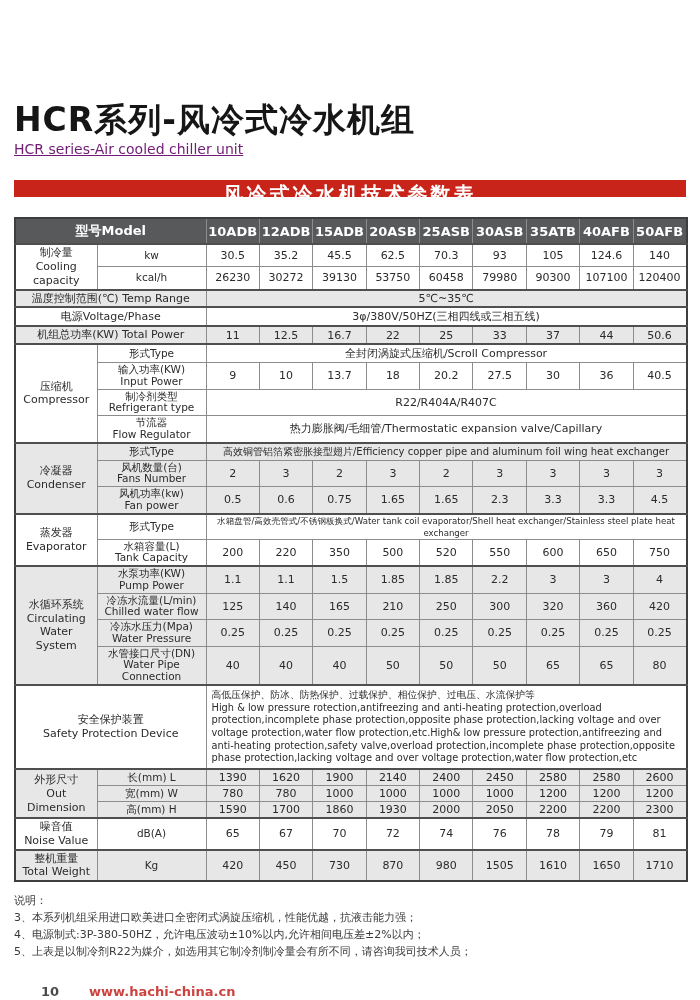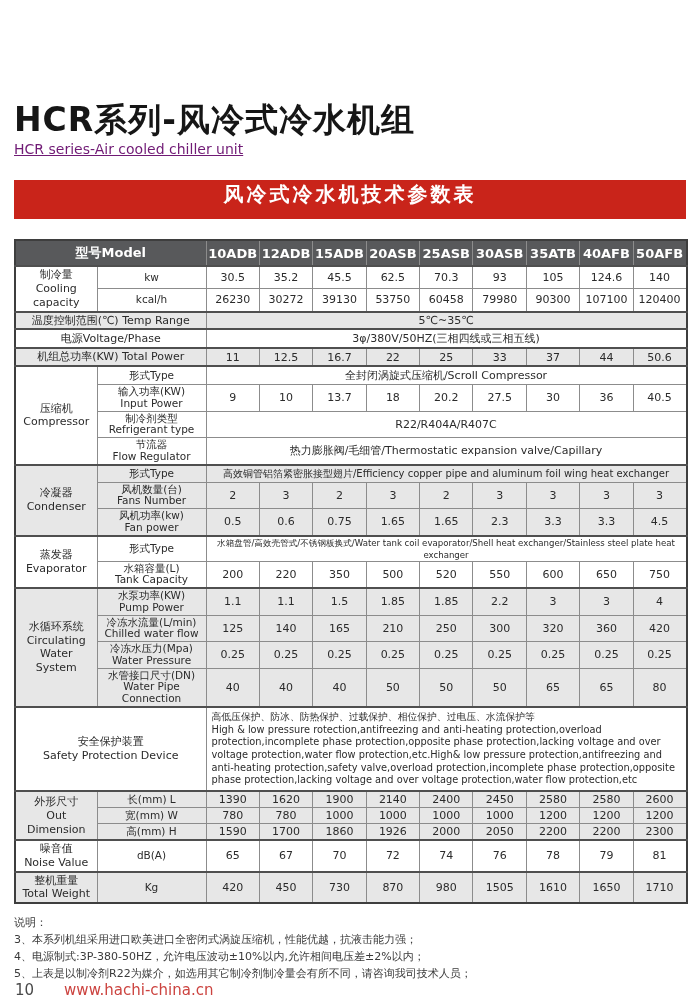--- a/index.html
+++ b/index.html
@@ -3,42 +3,42 @@
 <meta charset="utf-8">
 <style>
   html,body{margin:0;padding:0;background:#fff;}
   body{font-family:"DejaVu Sans","Liberation Sans",sans-serif;}
   .page{position:relative;width:700px;height:1000px;background:#ffffff;overflow:hidden;}
   .content{padding:0 14px;}
 
   .title{margin:0;padding-top:102px;font-size:33px;font-weight:700;color:#161616;letter-spacing:1px;line-height:1.1;}
   .subtitle{margin-top:3px;font-size:14px;color:#701a75;text-decoration:underline;}
 
-  .banner{margin-top:23px;height:39px;line-height:29px;background:#c9241a;color:#ffffff;
+  .banner{margin-top:23px;height:17px;line-height:29px;background:#c9241a;color:#ffffff;
           font-size:20px;font-weight:700;text-align:center;letter-spacing:3px;}
 
   table.spec{margin-top:20px;width:672px;border-collapse:collapse;table-layout:fixed;
              border:2px solid #3e3e3e;}
   .spec th,.spec td{border:1px solid #8c8c8c;text-align:center;vertical-align:middle;
                     padding:1px 2px;color:#2b2b2b;overflow:hidden;}
   .spec tr.head th{background:#58595b;color:#ffffff;font-size:13px;font-weight:700;padding:3px 0;}
   .spec td.lbl{font-size:11px;line-height:1.25;}
   .spec td.sub{font-size:10.5px;line-height:1.12;}
   .spec td.val{font-size:11px;}
   .spec td.span{font-size:11px;}
   .spec td.fs-s{font-size:10px;}
   .spec td.fs-xs{font-size:8.6px;}
   .spec td.left{text-align:left;font-size:9.8px;line-height:1.3;padding:3px 5px;}
   .spec tr.shade td{background:#e7e7e7;}
   .spec tr.sec-start td{border-top:2px solid #4f4f4f;}
 
   .notes{margin-top:10px;font-size:11px;color:#3a3a3a;line-height:1.55;}
   .notes .note-line{white-space:nowrap;}
 
-  .footer{position:absolute;left:15px;bottom:1px;font-size:15px;}
+  .footer{position:absolute;left:41px;bottom:1px;font-size:13px;font-weight:bold;}
   .footer .num{color:#4a4a4a;margin-right:30px;}
   .footer .url{color:#cc4440;}
 </style>
 </head>
 <body>
 
 <div class="page">
   <div class="content">
 
     <h1 class="title">HCR系列-风冷式冷水机组</h1>
@@ -265,21 +265,21 @@
             <td class="val">1000</td>
             <td class="val">1200</td>
             <td class="val">1200</td>
             <td class="val">1200</td>
           </tr>
           <tr class="shade">
             <td class="sub">高(mm)  H</td>
             <td class="val">1590</td>
             <td class="val">1700</td>
             <td class="val">1860</td>
-            <td class="val">1926</td>
+            <td class="val">1930</td>
             <td class="val">2000</td>
             <td class="val">2050</td>
             <td class="val">2200</td>
             <td class="val">2200</td>
             <td class="val">2300</td>
           </tr>
           <tr class="sec-start">
             <td class="lbl" rowspan="1">噪音值<br>Noise Value</td>
             <td class="sub">dB(A)</td>
             <td class="val">65</td>

